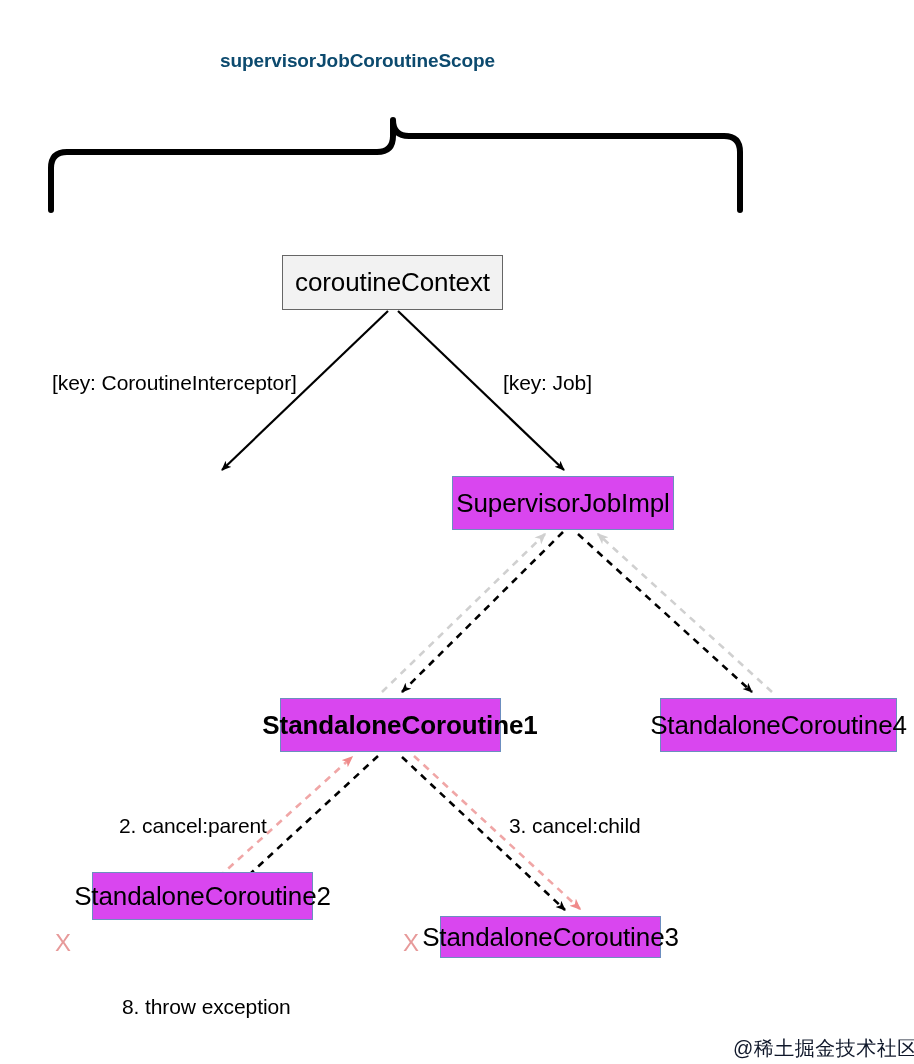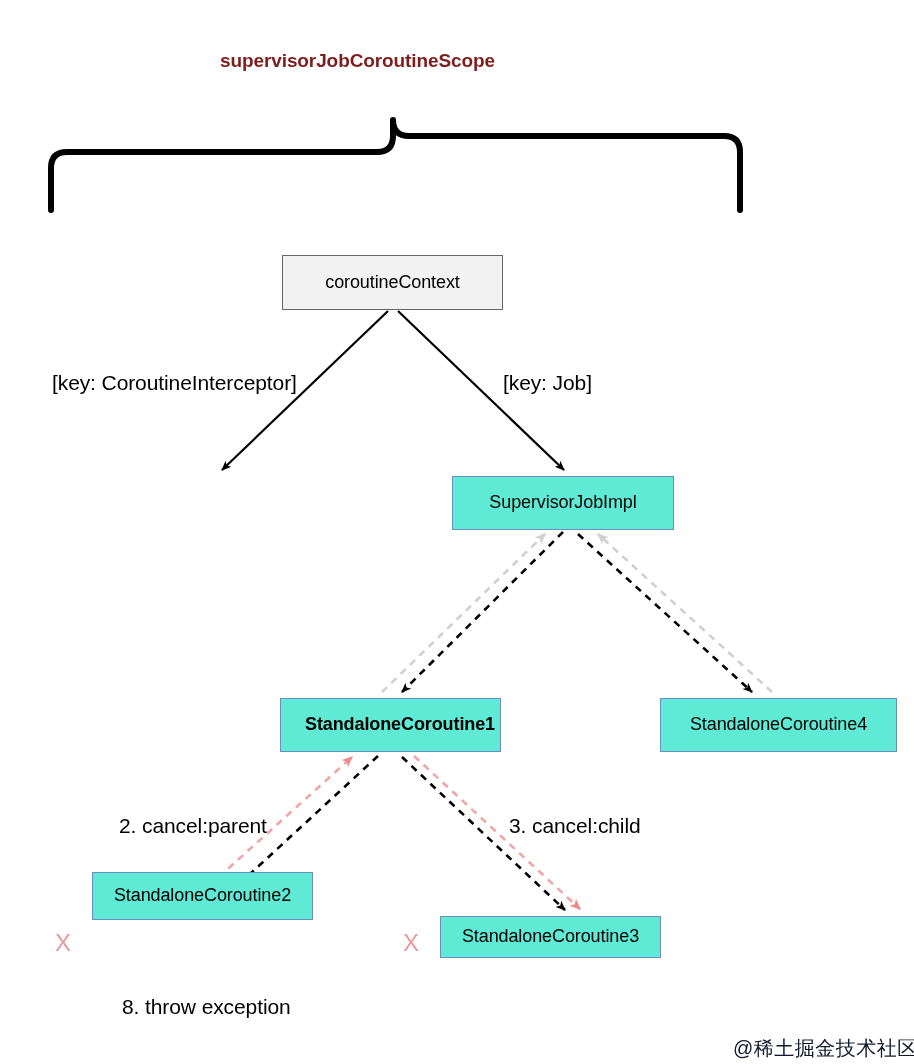--- a/index.html
+++ b/index.html
@@ -25,47 +25,47 @@
     width: 914px;
     height: 1064px;
     pointer-events: none;
   }
   .node {
     position: absolute;
     box-sizing: border-box;
     display: flex;
     align-items: center;
     justify-content: center;
-    font-size: 18px;
+    font-size: 26px;
     color: #000000;
     line-height: 1.1;
     white-space: nowrap;
     letter-spacing: -0.1px;
   }
   .node.ctx {
     background: #f2f2f2;
     border: 1.6px solid #666666;
   }
   .node.green {
     background: #d5e8d4;
     border: 1.6px solid #82b366;
   }
   .node.blue {
-    background: #5eead4;
+    background: #d946ef;
     border: 1.6px solid #6c8ebf;
   }
   .node.bold {
     font-weight: bold;
     padding-left: 19px;
   }
   .diagram-title {
     position: absolute;
     font-size: 19px;
     font-weight: bold;
-    color: #7f1d1d;
+    color: #0c4a6e;
     white-space: nowrap;
     letter-spacing: -0.1px;
   }
   .edge-label {
     position: absolute;
     font-size: 21px;
     color: #000000;
     white-space: nowrap;
     letter-spacing: -0.1px;
   }

